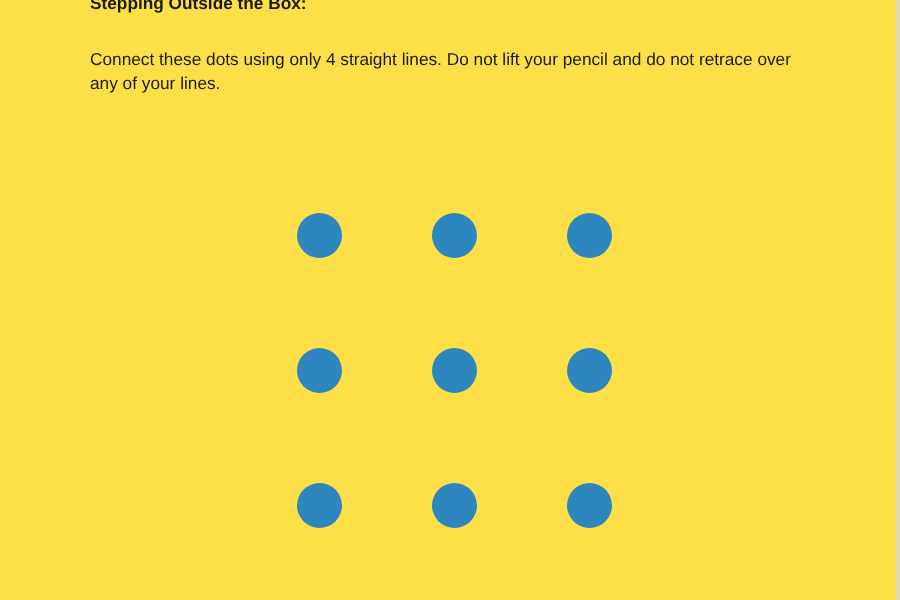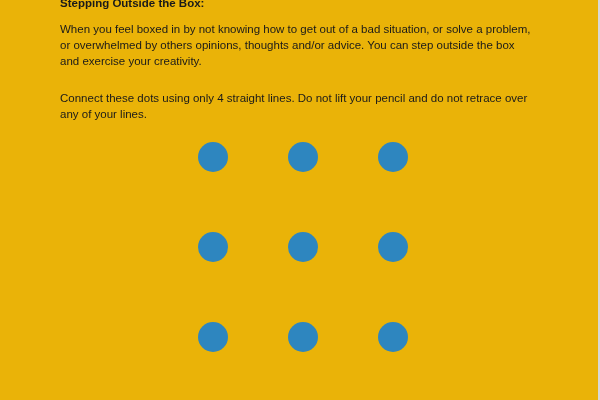--- a/index.html
+++ b/index.html
@@ -11,21 +11,21 @@
     height: 400px;
     background: #ffffff;
     font-family: "Liberation Sans", sans-serif;
     overflow: hidden;
     position: relative;
   }
   .page {
     position: relative;
     width: 600px;
     height: 400px;
-    background: #eab308;
+    background: #fde047;
   }
   .right-rule {
     position: absolute;
     top: 0;
     right: 0;
     width: 2px;
     height: 400px;
     background: #d8d8d8;
   }
   .content {
@@ -80,21 +80,20 @@
 </style>
 </head>
 <body>
 
 <div class="page">
 
   <div class="right-rule"></div>
 
   <div class="content">
     <div class="doc-title">Stepping Outside the Box:</div>
-    <p class="para para-1">When you feel boxed in by not knowing how to get out of a bad situation, or solve a problem, or overwhelmed by others opinions, thoughts and/or advice. You can step outside the box and exercise your creativity.</p>
     <p class="para para-2">Connect these dots using only 4 straight lines.  Do not lift your pencil and do not retrace over any of your lines.</p>
   </div>
 
   <div class="dot-grid">
     <div class="dot-cell">
         <span class="dot" style="background: rgb(46, 134, 191);"></span>
       </div>
     <div class="dot-cell">
         <span class="dot" style="background: rgb(46, 134, 191);"></span>
       </div>

